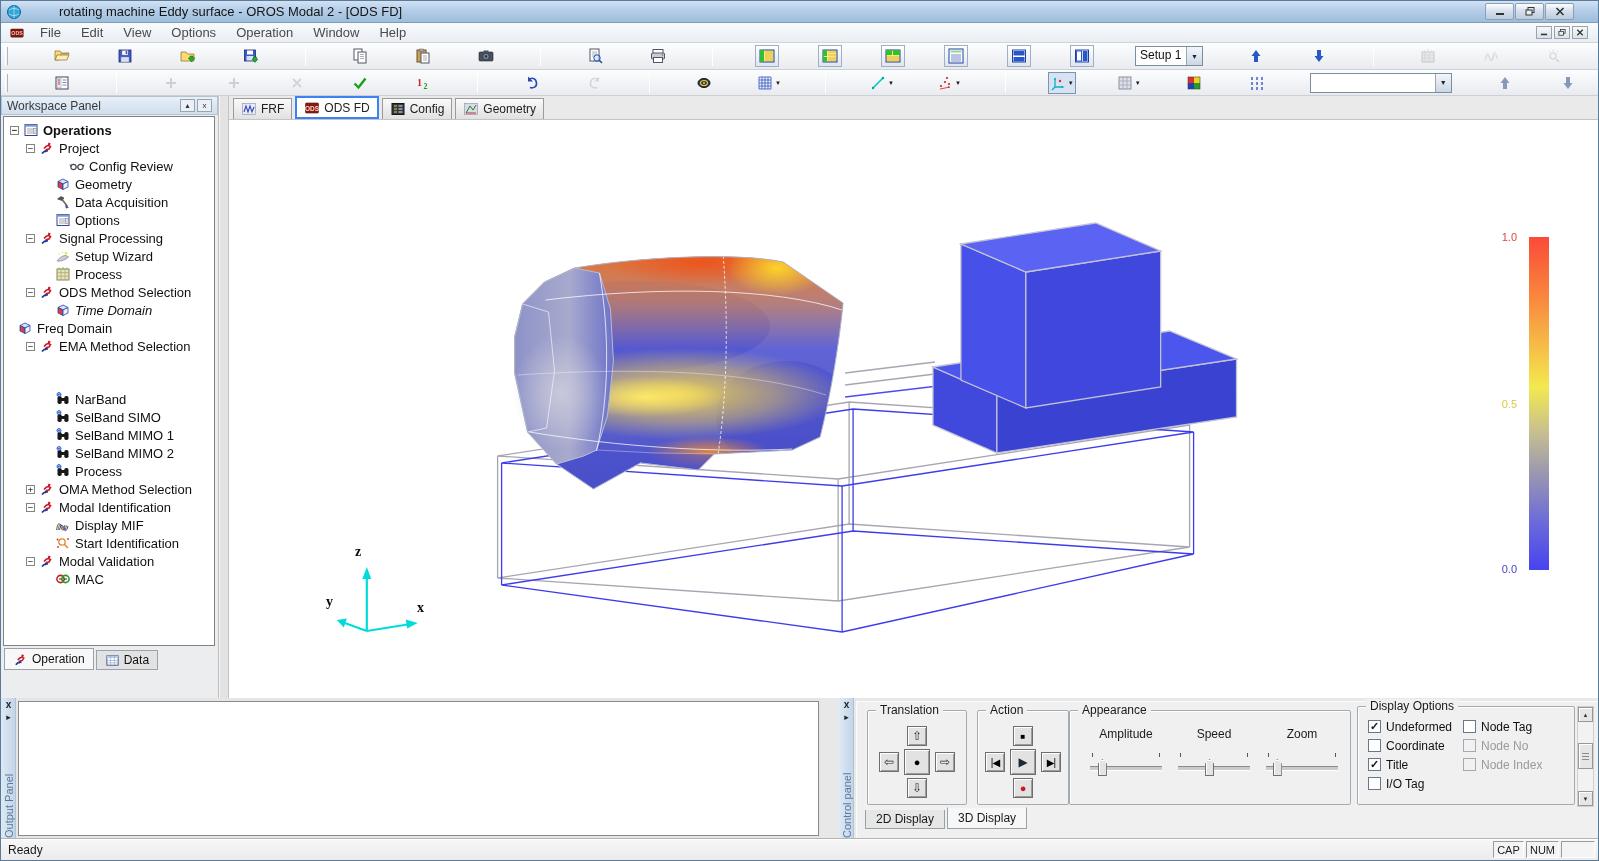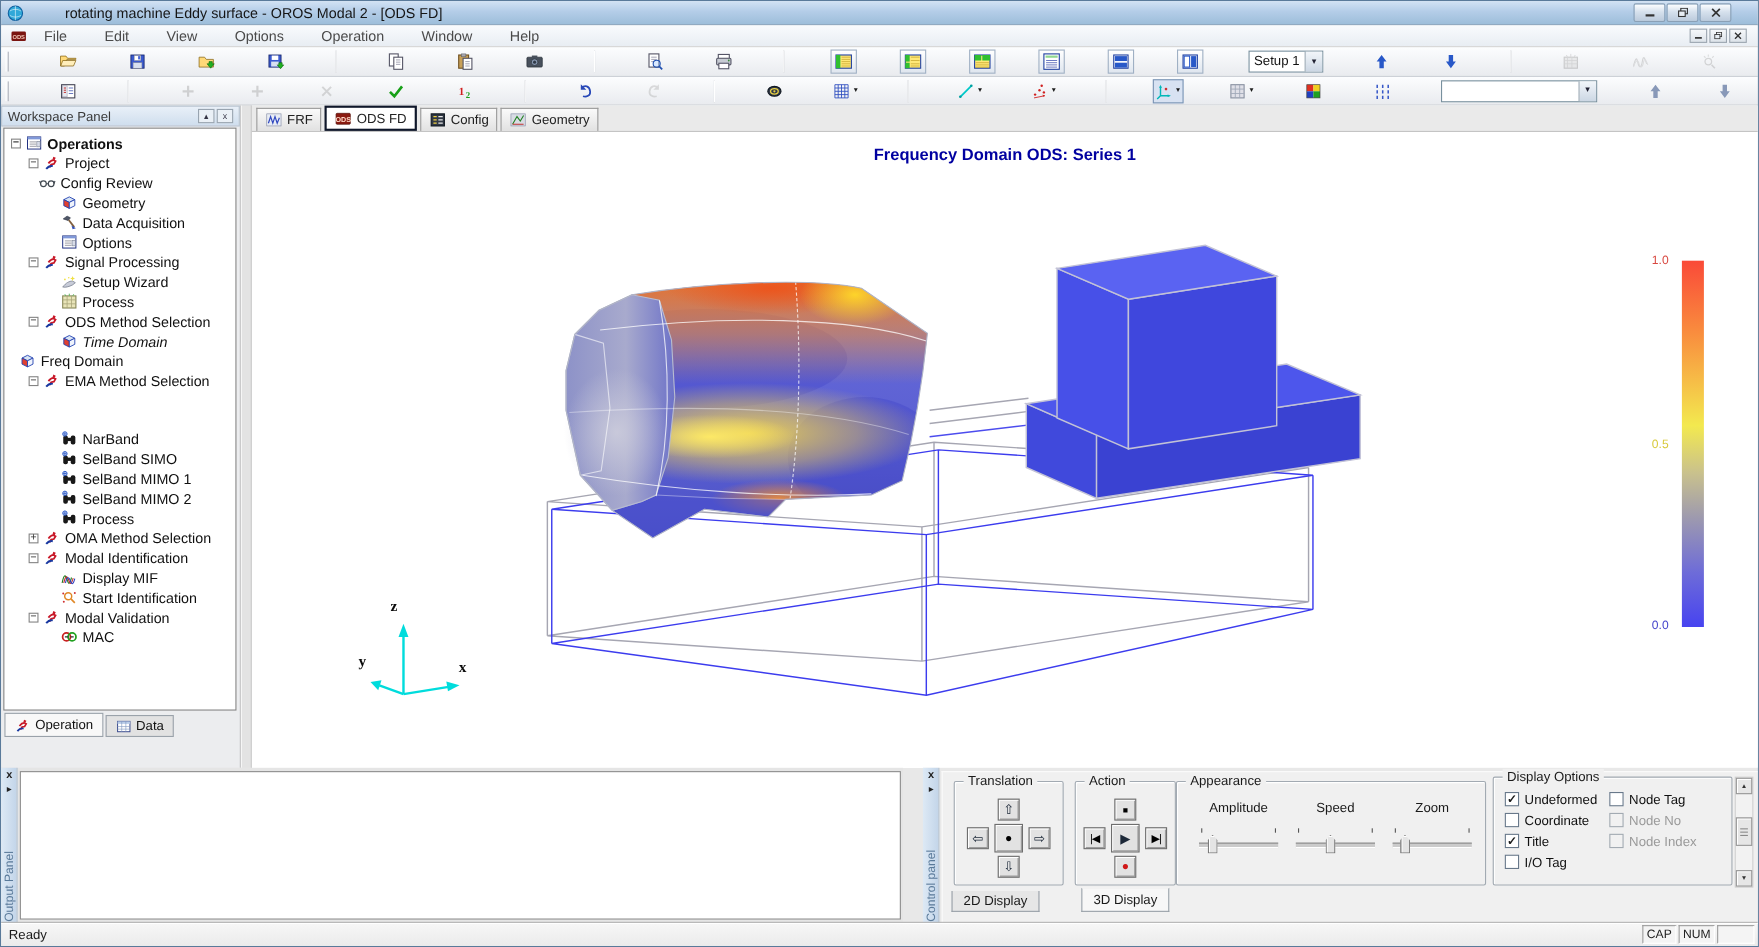--- a/index.html
+++ b/index.html
@@ -50,21 +50,21 @@
   .tree-row .icn{margin-right:4px;}
   .ws-tabs{position:absolute;top:552px;left:3px;display:flex;align-items:flex-end;}
   .ws-tab{height:20px;display:flex;align-items:center;padding:0 8px;font-size:12px;color:#111;background:#e2e2e2;border:1px solid #9aa2aa;margin-right:2px;}
   .ws-tab.active{background:#f8f8f8;height:22px;}
   .ws-tab .icn{width:15px;height:15px;margin-right:4px;}
   .splitter{position:absolute;left:218px;top:95px;width:10px;height:602px;background:#e3e3e3;border-left:1px solid #f6f6f6;border-right:1px solid #c2c2c2;}
   
   .viewer{position:absolute;left:228px;top:95px;right:0;height:602px;background:#fff;}
   .doc-tabbar{height:24px;background:#eaeaea;display:flex;align-items:flex-end;padding-left:4px;border-bottom:1px solid #c4c4c4;}
   .doc-tab{height:21px;display:flex;align-items:center;padding:0 7px;font-size:12px;color:#222;background:linear-gradient(#fafafa,#e1e1e1);border:1px solid #9a9a9a;border-bottom:none;margin-right:3px;}
-  .doc-tab.active{background:#fff;border:2px solid #0f172a;height:23px;}
+  .doc-tab.active{background:#fff;border:2px solid #3b82f6;height:23px;}
   .doc-tab .icn{margin-right:4px;}
   .canvas{position:absolute;top:24px;left:0;right:0;bottom:0;background:#fff;}
   .viewer-title{position:absolute;top:12px;left:0;right:0;text-align:center;font-size:15px;font-weight:bold;color:#0000a0;}
   .scene-svg{position:absolute;left:0;top:0;width:100%;height:100%;}
   .colorbar{position:absolute;left:1300px;top:117px;width:20px;height:333px;background:linear-gradient(180deg,#fa4a38 0%,#f98e3e 20%,#f3e94f 45%,#c9c18d 58%,#9e9aae 70%,#6e6cd8 85%,#4743f0 100%);}
   .cb-label{position:absolute;font-size:11px;width:40px;text-align:right;left:1248px;}
   .cb-red{color:#d84840;top:111px;}
   .cb-yellow{color:#d8ca3c;top:278px;}
   .cb-blue{color:#4444cc;top:443px;}
   .axis-label{position:absolute;font-family:"Liberation Serif",serif;font-weight:bold;font-size:14px;color:#0a0a0a;}
@@ -100,21 +100,21 @@
   .sl-track::before{content:"";position:absolute;left:8px;right:8px;top:15px;height:3px;background:#cbcbcb;border-top:1px solid #8a8a8a;border-bottom:1px solid #fff;}
   .sl-tick-l,.sl-tick-r{position:absolute;top:2px;width:1px;height:4px;background:#555;}
   .sl-tick-l{left:10px;} .sl-tick-r{right:10px;}
   .sl-thumb{position:absolute;top:8px;width:9px;height:17px;background:#e4e4e4;border:1px solid #707070;box-shadow:inset 1px 1px 0 #fff;clip-path:polygon(0 28%,50% 0,100% 28%,100% 100%,0 100%);}
   .cb-col{position:absolute;top:10px;}
   .cb-col.left{left:10px;} .cb-col.right{left:105px;}
   .cb-row{display:flex;align-items:center;height:19px;font-size:12px;color:#101010;white-space:nowrap;}
   .cb-row.disabled{color:#9a9a9a;}
   .cbx{width:13px;height:13px;background:#fff;border:1px solid #68788a;margin-right:5px;display:flex;align-items:center;justify-content:center;font-size:11px;font-weight:bold;color:#1a1a1a;flex:none;}
   .cb-row.disabled .cbx{background:#f1f1f1;border-color:#a2aab2;}
-  .cp-tabs{position:absolute;left:8px;top:107px;display:flex;align-items:center;gap:36px;}
+  .cp-tabs{position:absolute;left:8px;top:107px;display:flex;align-items:center;}
   .cp-tab{height:19px;padding:0 10px;font-size:12px;display:flex;align-items:center;color:#1a1a1a;background:#e6e6e6;border:1px solid #98a0a8;border-top:none;margin-right:2px;}
   .cp-tab.active{background:#f7f7f7;height:22px;border-top:1px solid #f0f0f0;margin-top:-2px;}
   .vscroll{position:absolute;right:4px;top:4px;width:17px;height:101px;background:#f2f2f2;border:1px solid #cfcfcf;}
   .sc-btn{position:absolute;left:0;width:15px;height:15px;background:#e6e6e6;border:1px solid #979797;box-shadow:inset 1px 1px 0 #fff;font-size:6px;display:flex;align-items:center;justify-content:center;color:#333;}
   .sc-up{top:0;} .sc-dn{bottom:0;}
   .sc-thumb{position:absolute;left:0;top:36px;width:15px;height:26px;background:#e6e6e6;border:1px solid #979797;box-shadow:inset 1px 1px 0 #fff;display:flex;flex-direction:column;align-items:center;justify-content:center;gap:2px;}
   .sc-thumb i{display:block;width:7px;height:1px;background:#8a8a8a;}
   
   .statusbar{position:absolute;left:0;right:0;bottom:0;height:22px;background:linear-gradient(#f7f7f7,#ebebeb);border-top:1px solid #b4b4b4;box-shadow:inset 0 1px 0 #fff;display:flex;align-items:center;font-size:12px;color:#1a1a1a;padding-left:7px;}
   .sb-cells{position:absolute;right:3px;top:2px;display:flex;gap:2px;}
@@ -154,21 +154,21 @@
       </span>
   </div>
 
   <div class="menubar">
     <span class="oros-icon">
         <svg viewBox="0 0 16 16">
           <rect x="0.5" y="3" width="15" height="10" rx="1.5" fill="#7a1410"></rect>
           <text x="8" y="10.8" font-size="6" font-weight="bold" fill="#f0c8b8" text-anchor="middle" font-family="sans-serif">ODS</text>
         </svg>
       </span>
-    <span id="menu-items" style="display:flex;height:100%;gap:14px;">
+    <span id="menu-items" style="display:flex;height:100%;">
         <span class="menu-item">File</span>
         <span class="menu-item">Edit</span>
         <span class="menu-item">View</span>
         <span class="menu-item">Options</span>
         <span class="menu-item">Operation</span>
         <span class="menu-item">Window</span>
         <span class="menu-item">Help</span>
       </span>
   </div>
   <div class="mdi-btns" id="mdi-btns">
@@ -573,21 +573,21 @@
           <span class="expander">−</span>
           <span class="icn">
             <svg viewBox="0 0 16 16">
               <path d="M9.5 2.5 l2.2 1 -1 2 -2 -.6z" fill="#c81828"></path>
               <path d="M5 8.5 C6.5 6.5 8 5.5 9.5 5.5 L11.5 6.5 L10 9 L7.5 9.5 L6 12" stroke="#c81828" stroke-width="1.6" fill="none"></path>
               <path d="M3 13.5 C5 11 7 10.5 9 11" stroke="#1838a0" stroke-width="1.8" fill="none"></path>
             </svg>
           </span>
           <span>Project</span>
         </div>
-        <div class="tree-row" style="padding-left: 18px;">
+        <div class="tree-row" style="padding-left: 32px; margin-left: 20px;">
           <span class="exp-spacer"></span>
           <span class="icn">
             <svg viewBox="0 0 16 16">
               <circle cx="4.5" cy="9" r="2.6" fill="none" stroke="#404850" stroke-width="1.1"></circle>
               <circle cx="11.5" cy="9" r="2.6" fill="none" stroke="#404850" stroke-width="1.1"></circle>
               <path d="M7.1 9 h1.8 M2 9 L1 6.5 M14 9 L15 6.5" stroke="#404850" stroke-width="1"></path>
             </svg>
           </span>
           <span>Config Review</span>
         </div>
@@ -897,21 +897,20 @@
             <svg viewBox="0 0 16 16">
               <rect x="1.5" y="2.5" width="13" height="11" fill="#d8dce4" stroke="#8890a8" stroke-width=".6"></rect>
               <path d="M3 12 L7 5 L10 9 L13 4" stroke="#208020" stroke-width="1" fill="none"></path>
               <path d="M3 12 H13" stroke="#c03030" stroke-width="1"></path>
             </svg>
           </span>
           <span>Geometry</span>
         </span>
       </div>
     <div class="canvas">
-      <div class="viewer-title">Frequency Domain ODS: Series 1</div>
 
       <svg class="scene-svg" viewBox="228 119 1371 578" preserveAspectRatio="none">
         <defs>
           <linearGradient id="cylBase" x1="0" y1="0" x2="0" y2="1">
             <stop offset="0" stop-color="#7b7fe2"></stop>
               <stop offset="0.35" stop-color="#6165d6"></stop>
               <stop offset="0.7" stop-color="#585dd0"></stop>
               <stop offset="1" stop-color="#4b50c4"></stop>
           </linearGradient>
           <linearGradient id="capG" x1="0" y1="0" x2="1" y2="0">

